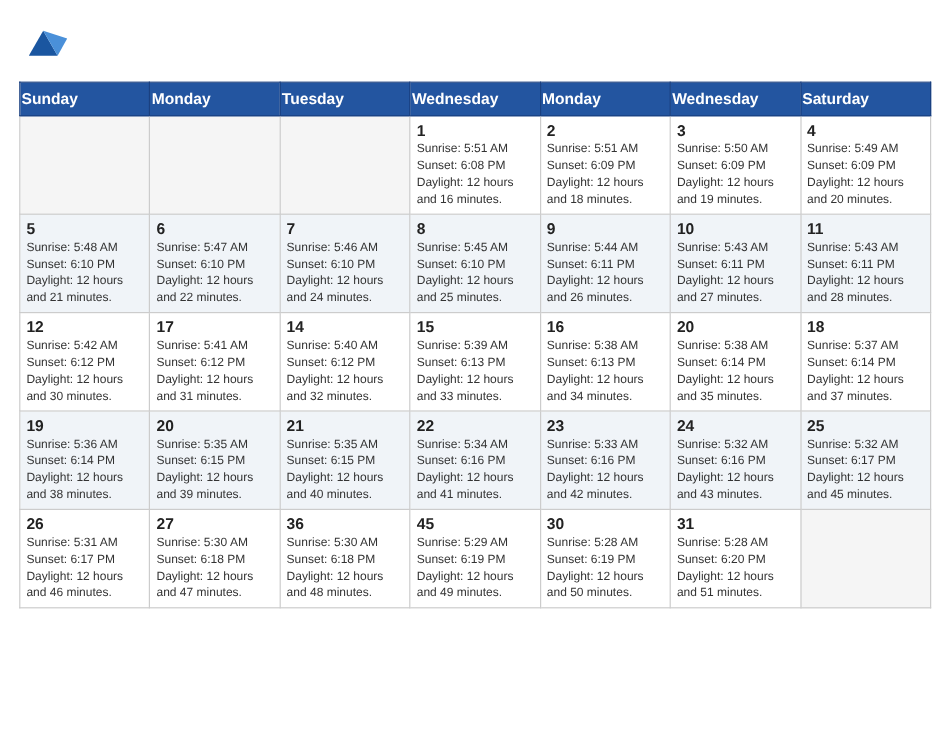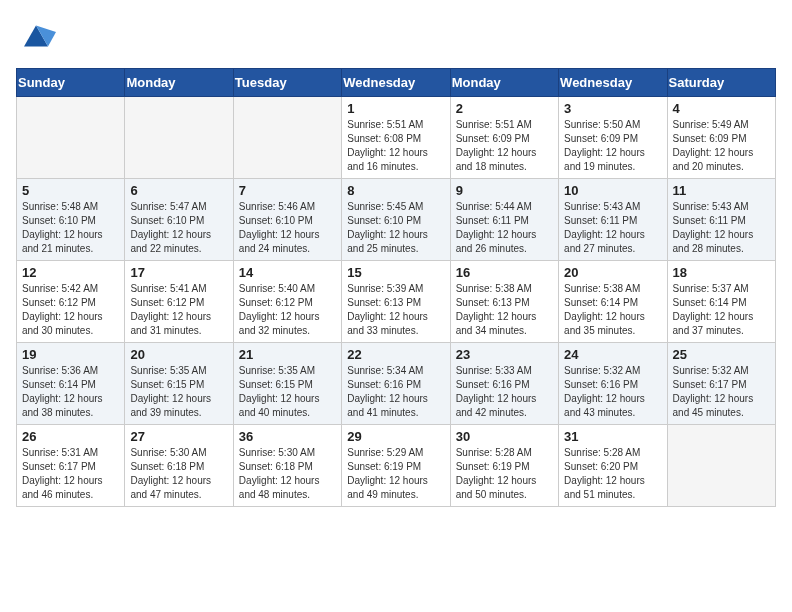--- a/index.html
+++ b/index.html
@@ -250,21 +250,21 @@
         </td>
         <td>
           <div class="day-number">27</div>
           <div class="day-info">Sunrise: 5:30 AM<br>Sunset: 6:18 PM<br>Daylight: 12 hours and 47 minutes.</div>
         </td>
         <td>
           <div class="day-number">36</div>
           <div class="day-info">Sunrise: 5:30 AM<br>Sunset: 6:18 PM<br>Daylight: 12 hours and 48 minutes.</div>
         </td>
         <td>
-          <div class="day-number">29</div>
+          <div class="day-number">45</div>
           <div class="day-info">Sunrise: 5:29 AM<br>Sunset: 6:19 PM<br>Daylight: 12 hours and 49 minutes.</div>
         </td>
         <td>
           <div class="day-number">30</div>
           <div class="day-info">Sunrise: 5:28 AM<br>Sunset: 6:19 PM<br>Daylight: 12 hours and 50 minutes.</div>
         </td>
         <td>
           <div class="day-number">31</div>
           <div class="day-info">Sunrise: 5:28 AM<br>Sunset: 6:20 PM<br>Daylight: 12 hours and 51 minutes.</div>
         </td>

